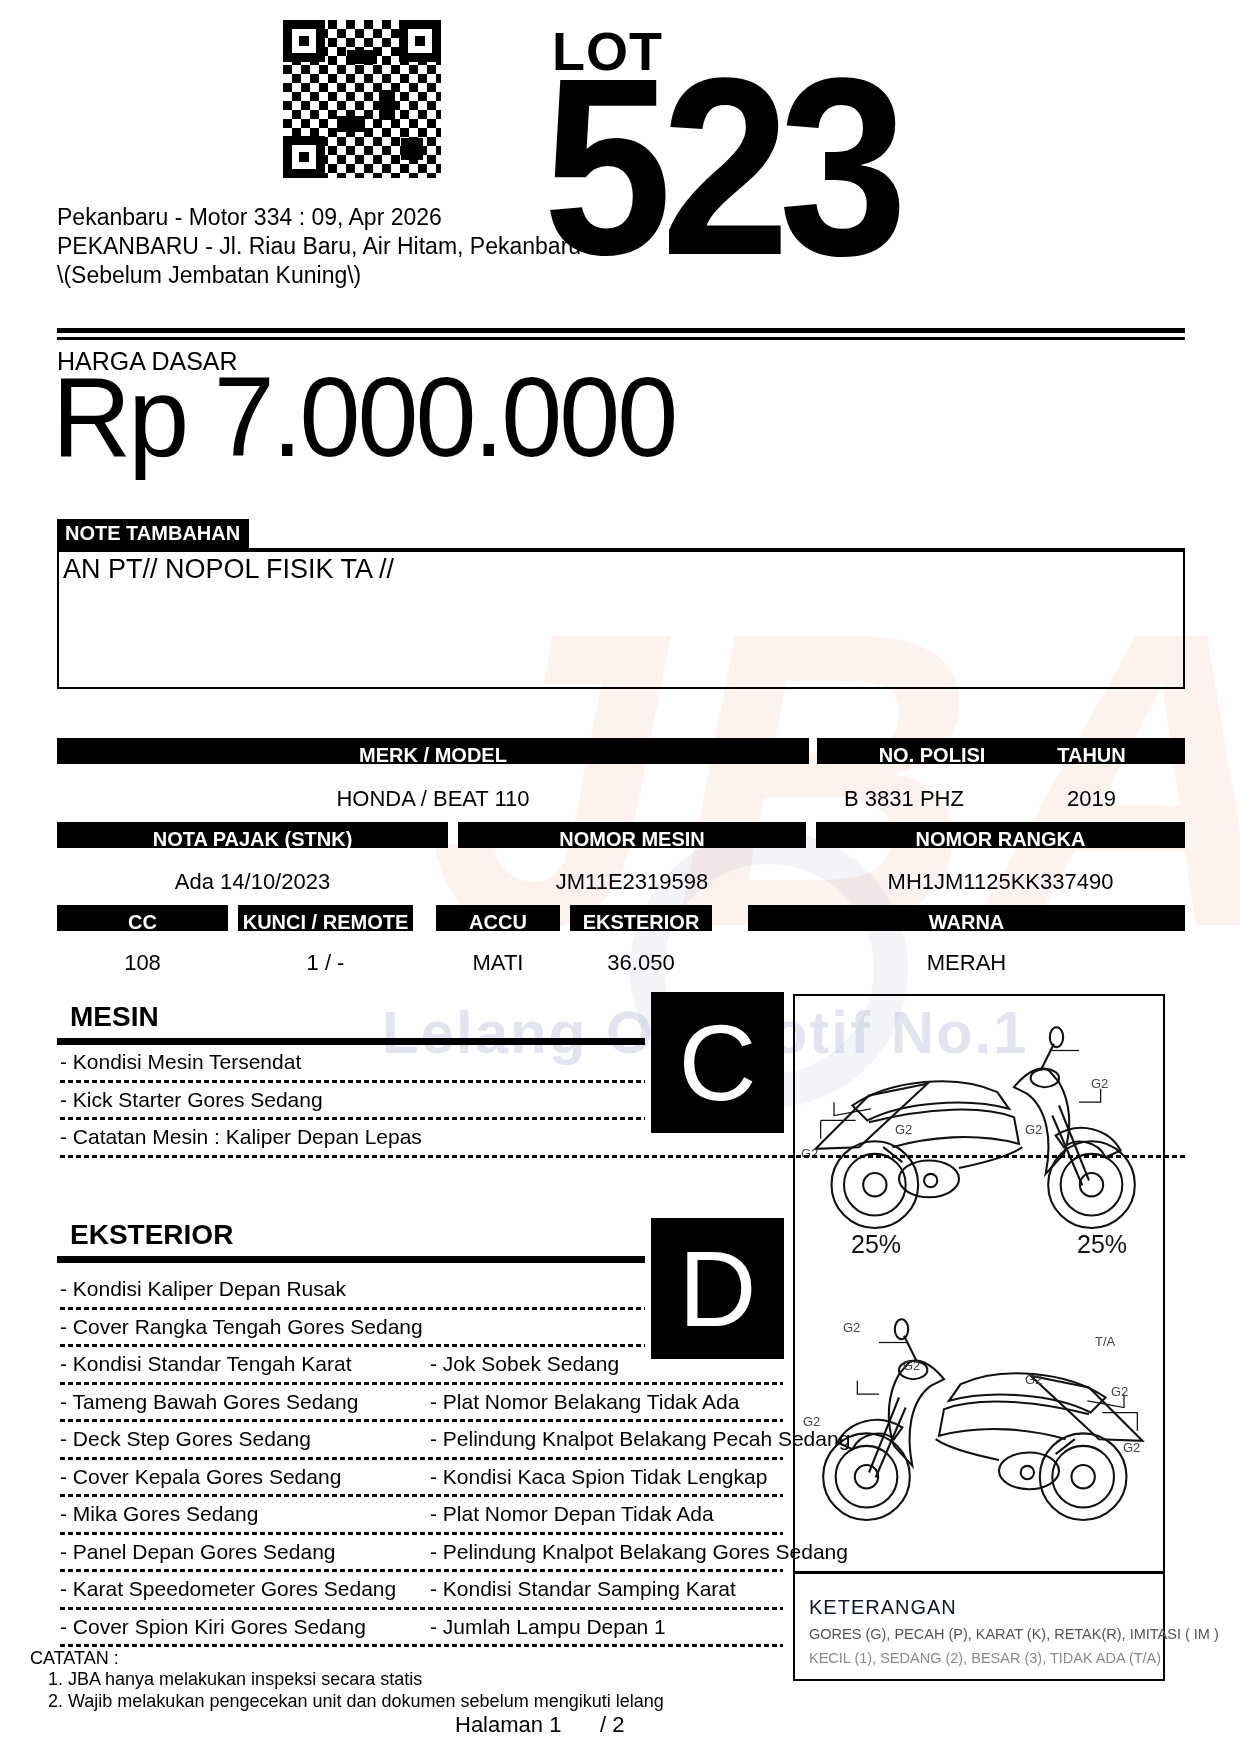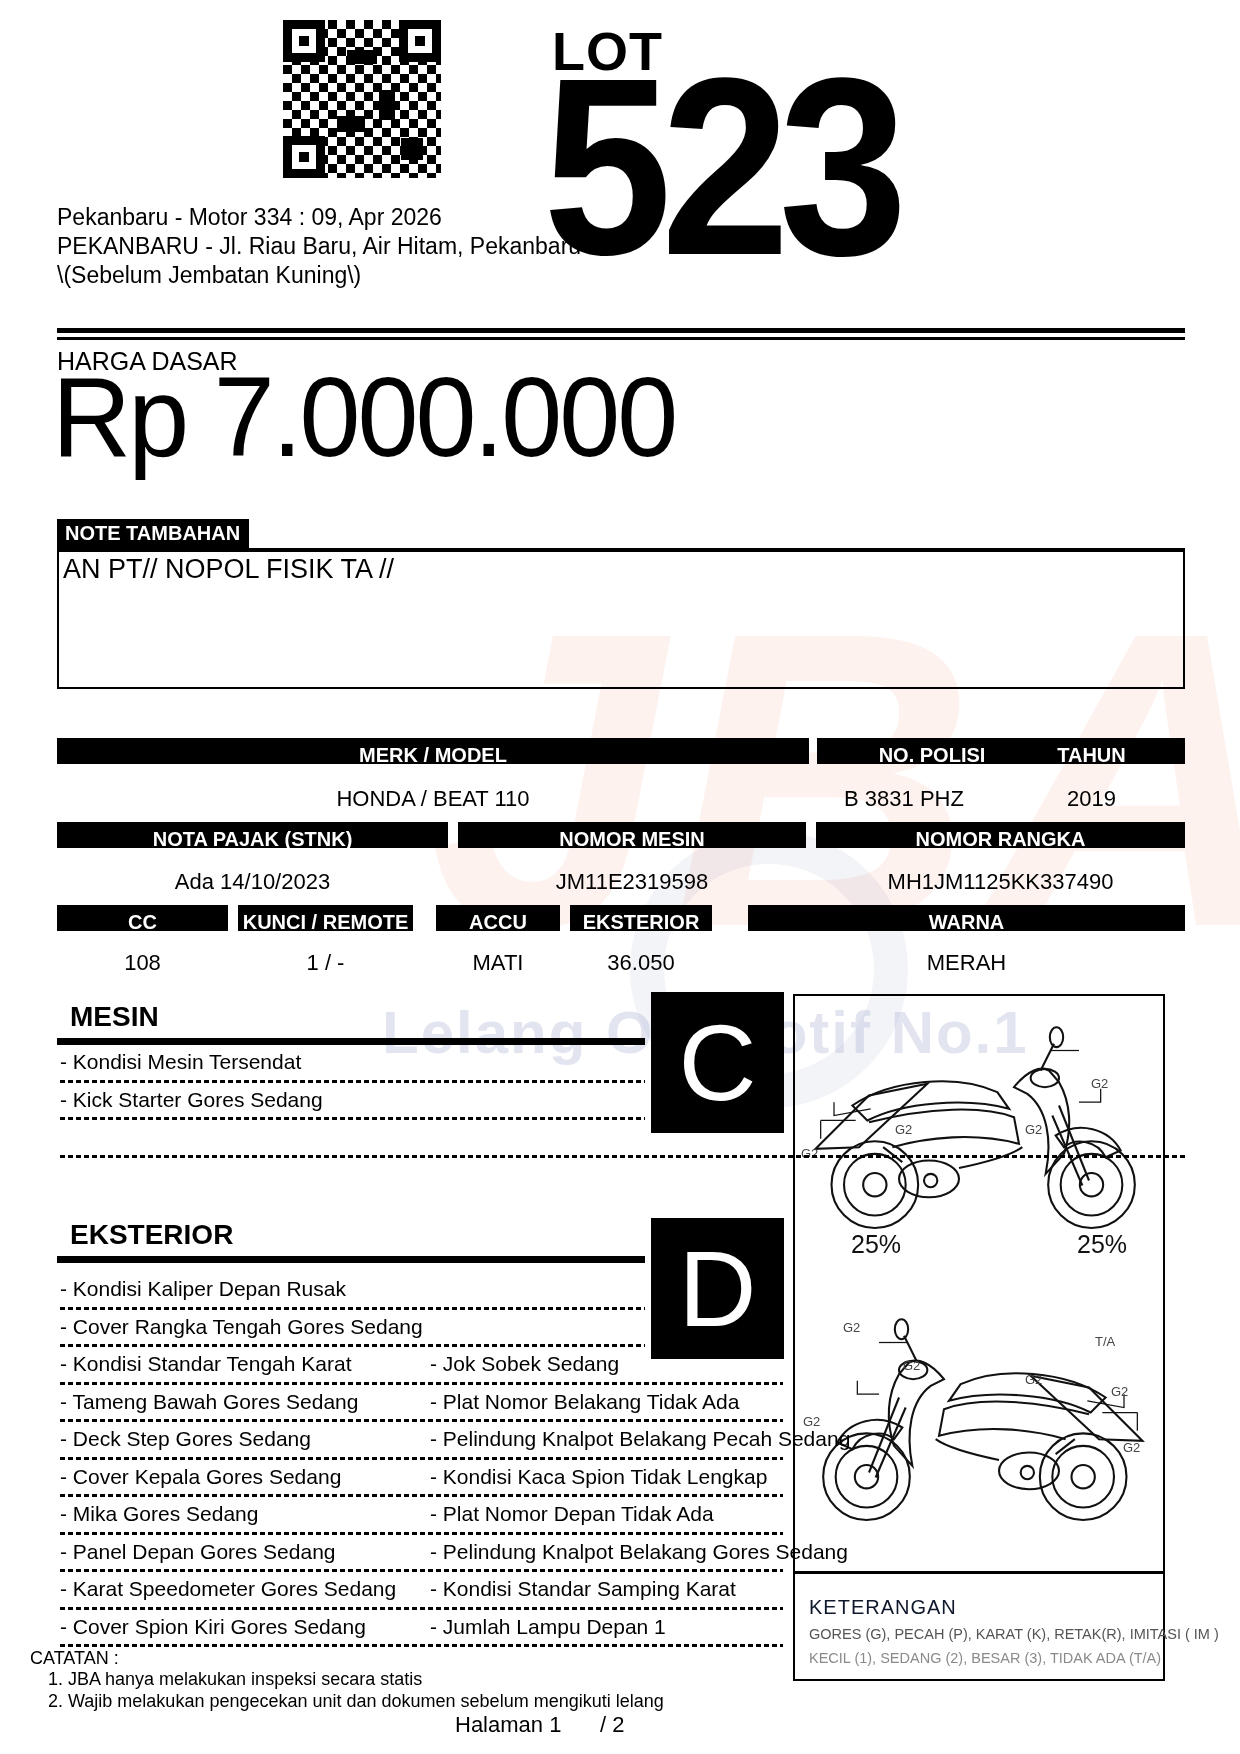--- a/index.html
+++ b/index.html
@@ -170,20 +170,21 @@
 
   <div class="row">
         <div class="txt">- Kondisi Mesin Tersendat</div>
         <div class="dots"></div>
       </div>
       <div class="row">
         <div class="txt">- Kick Starter Gores Sedang</div>
         <div class="dots"></div>
       </div>
       <div class="row">
+        <div class="txt">- Catatan Mesin :  Kaliper Depan Lepas</div>
         <div class="dots"></div>
       </div>
     </div>
 
   <div class="abs sec-title" style="left:70px;top:1219px;">EKSTERIOR</div>
   <div class="abs sec-rule" style="left:57px;top:1256px;width:588px;"></div>
   <div class="grade-box" style="left:651px;top:1218px;">D</div>
   <div class="abs list ext-full">
 
   <div class="row">

